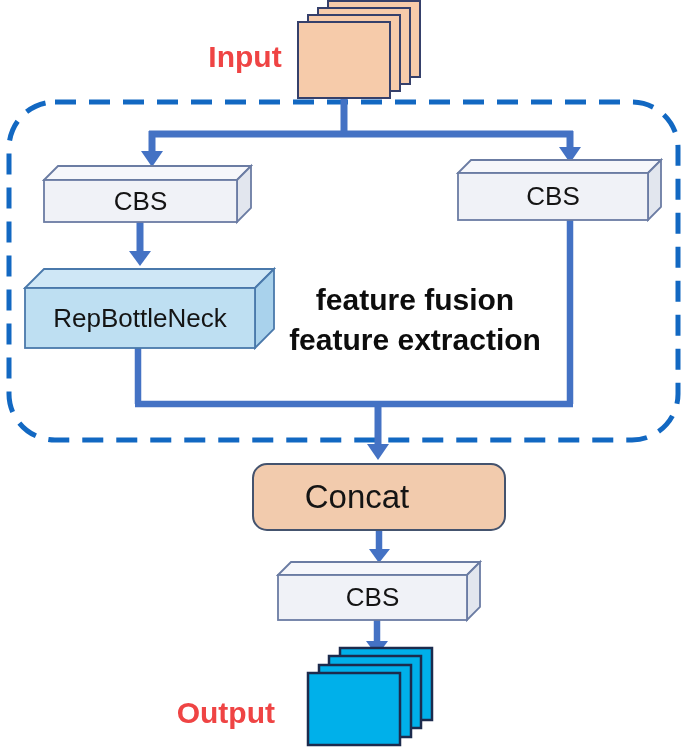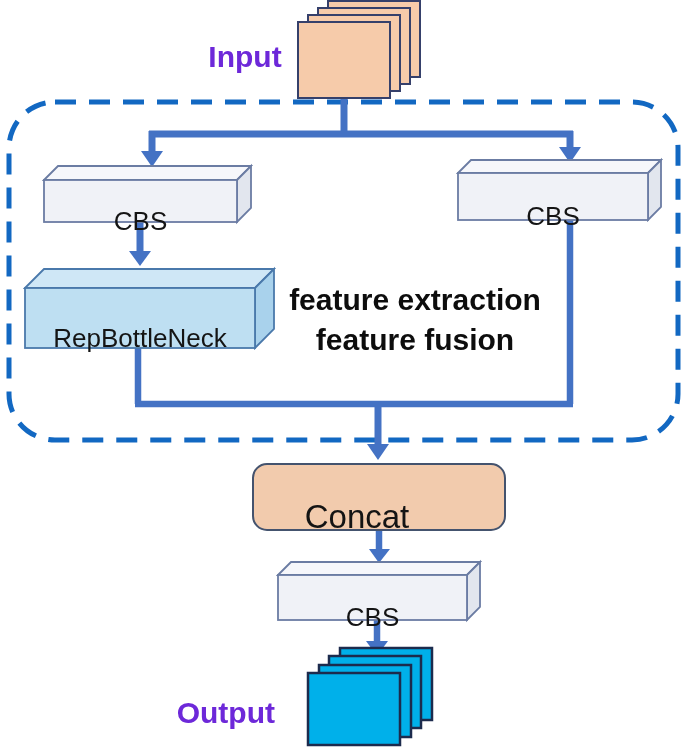--- a/index.html
+++ b/index.html
@@ -41,36 +41,35 @@
   .rep-front { fill: #bedff2; stroke: #4a79ab; stroke-width: 1.8; }
   .rep-top   { fill: #cfe7f6; stroke: #4a79ab; stroke-width: 1.8; }
   .rep-side  { fill: #a9d2ec; stroke: #4a79ab; stroke-width: 1.8; }
   .input-sq  { fill: #f6cbaa; stroke: #35406b; stroke-width: 2; }
   .output-sq { fill: #00b0ea; stroke: #1c2b4d; stroke-width: 2.5; }
   .concat-shape { stroke: #44536e; stroke-width: 2; }
   
   .label {
     position: absolute;
     text-align: center;
-    color: #6d28d9;
+    color: #ef4444;
     white-space: nowrap;
   }
   .label.title {
     font-weight: bold;
     font-size: 30px;
     line-height: 34px;
   }
   .node-label {
     position: absolute;
     display: flex;
     align-items: center;
     justify-content: center;
     color: #141414;
     font-size: 26px;
-    margin-top: 20px;
   }
   .concat-text { font-size: 33px; }
   .region-note {
     position: absolute;
     left: 278px;
     top: 280px;
     width: 274px;
     text-align: center;
     font-weight: bold;
     font-size: 30px;
@@ -157,22 +156,22 @@
 
   <div class="label title" style="left:195px; top:40px; width:100px;">Input</div>
 
   <div class="node-label" style="left:44px; top:180px; width:193px; height:42px;">CBS</div>
 
   <div class="node-label" style="left:458px; top:173px; width:190px; height:47px;">CBS</div>
 
   <div class="node-label" style="left:25px; top:288px; width:230px; height:60px;text-align:center;">RepBottleNeck</div>
 
   <div class="region-note">
+    <div>feature fusion</div>
     <div>feature extraction</div>
-    <div>feature fusion</div>
   </div>
 
   <div class="node-label concat-text" style="left:253px; top:464px; width:208px; height:66px;">Concat</div>
 
   <div class="node-label" style="left:278px; top:575px; width:189px; height:45px;">CBS</div>
 
   <div class="label title" style="left:155px; top:696px; width:120px;text-align:right;">Output</div>
 </div>
 
 </body></html>

